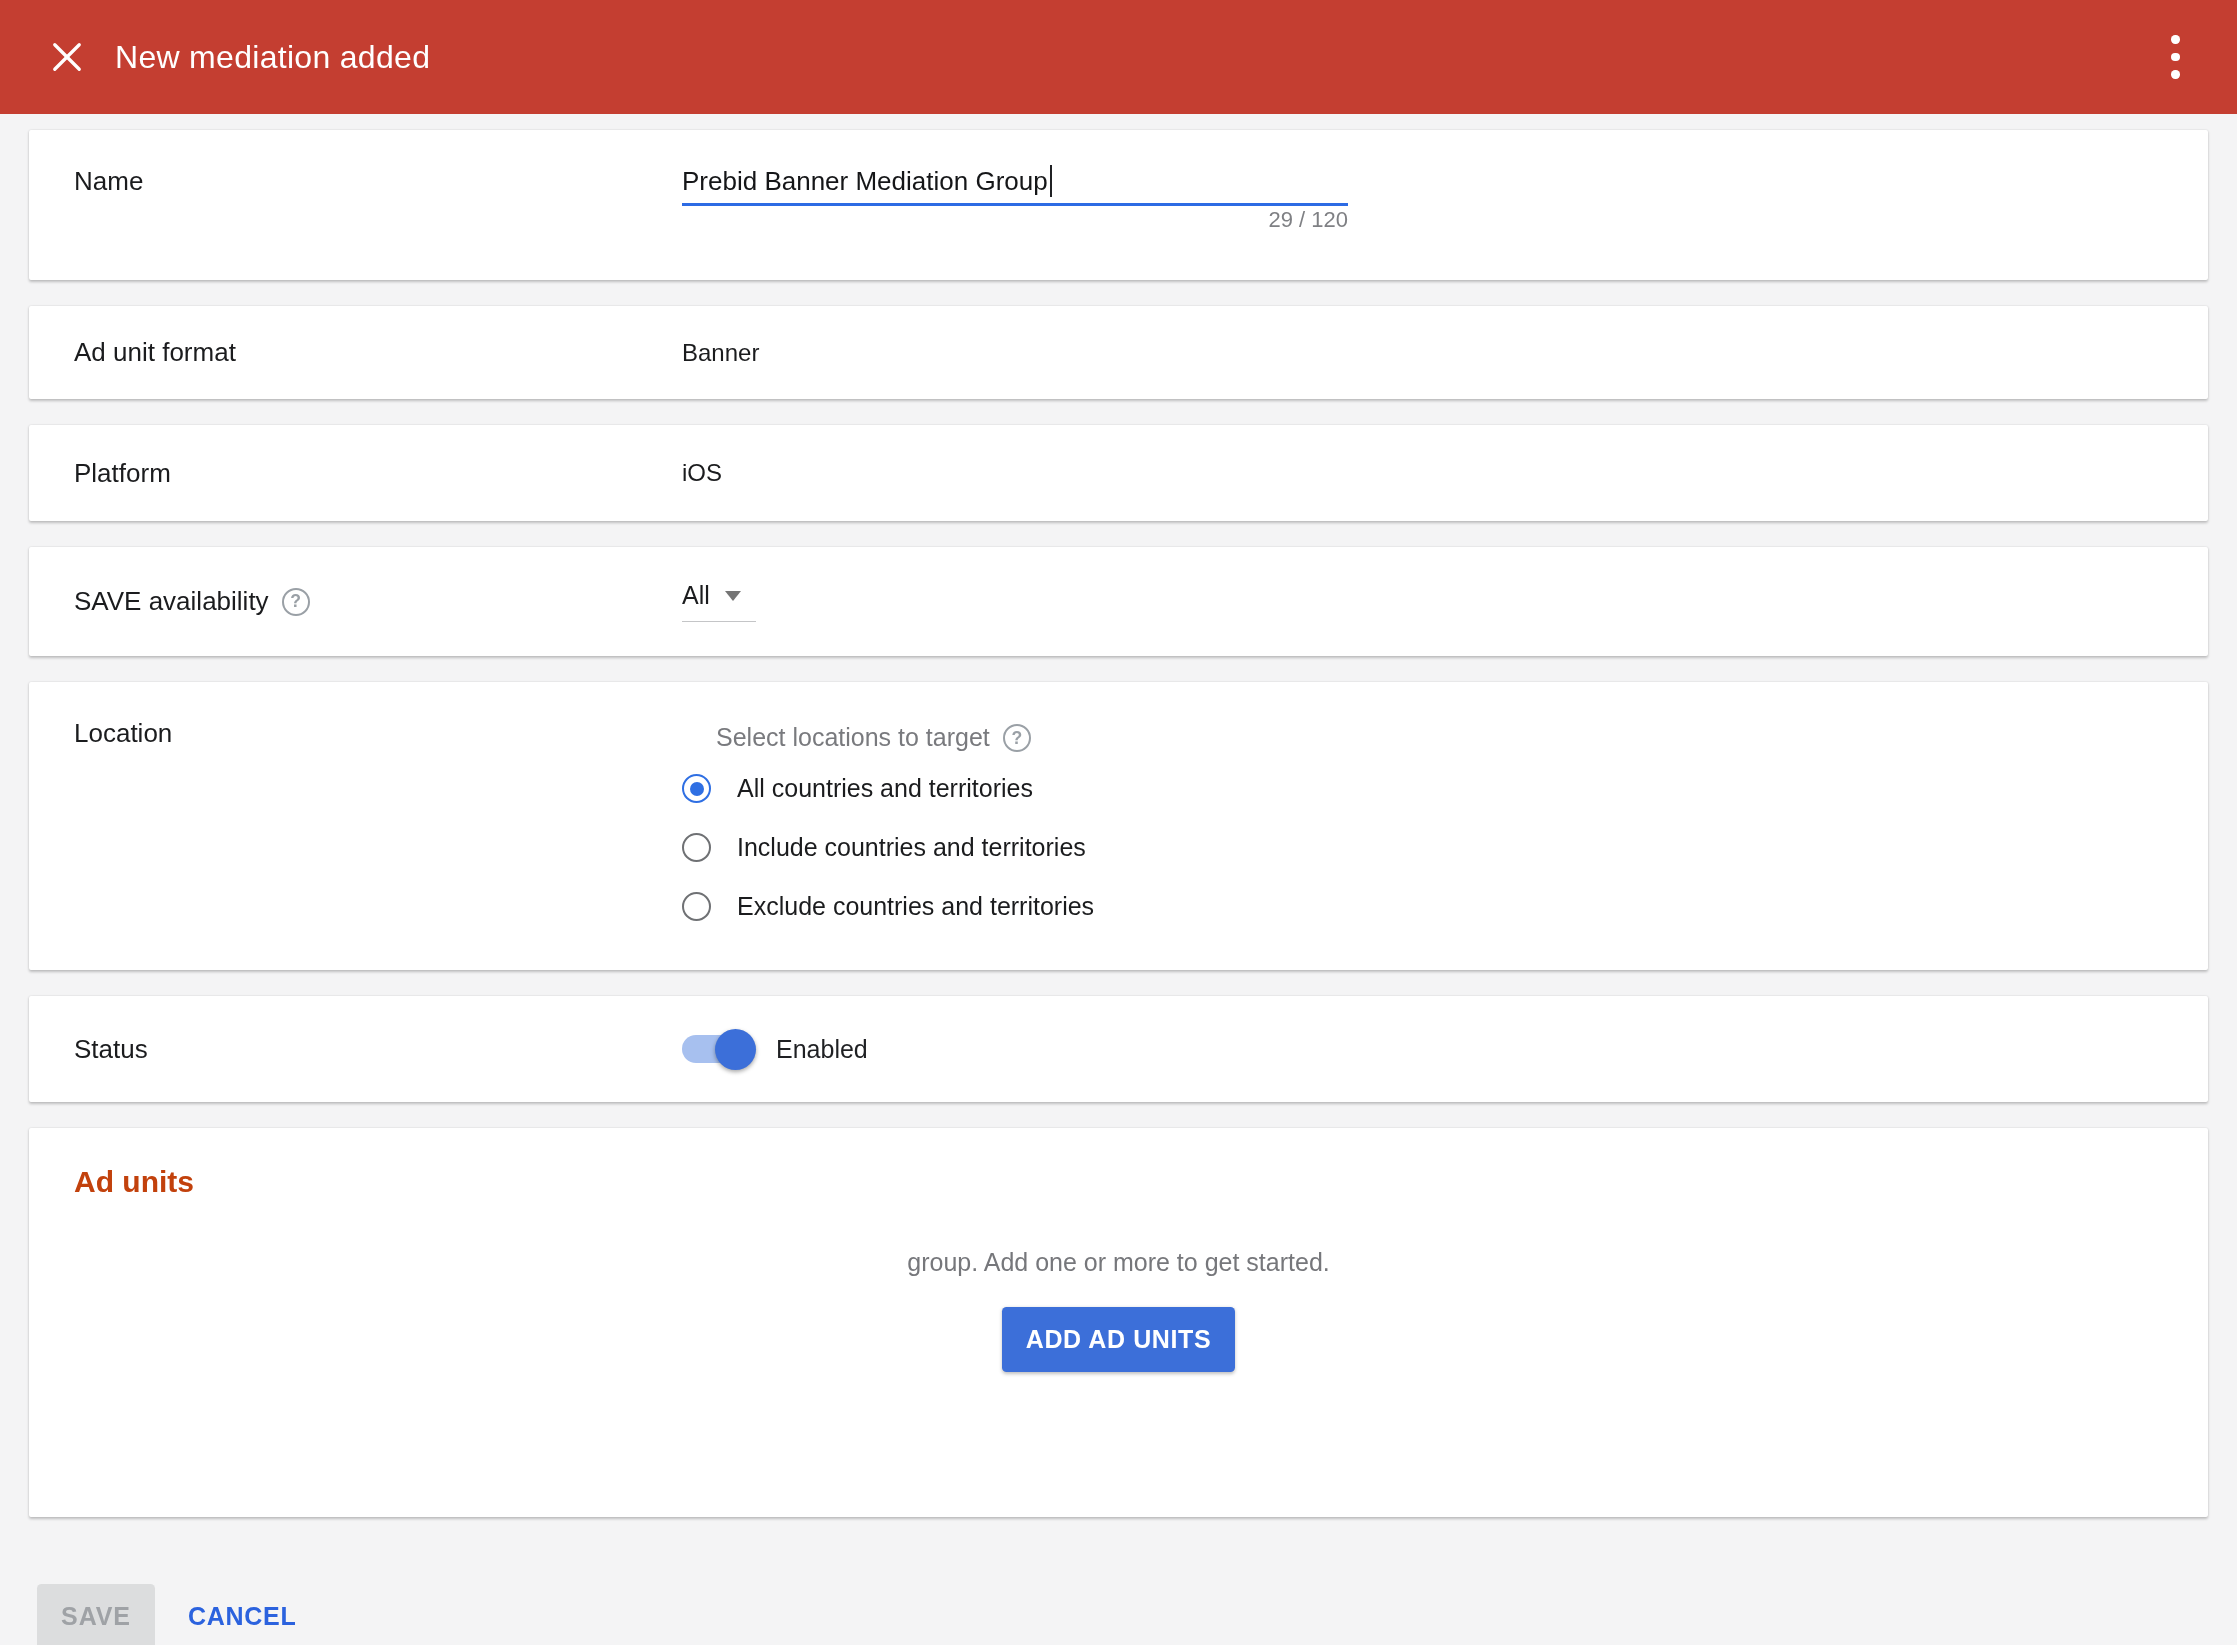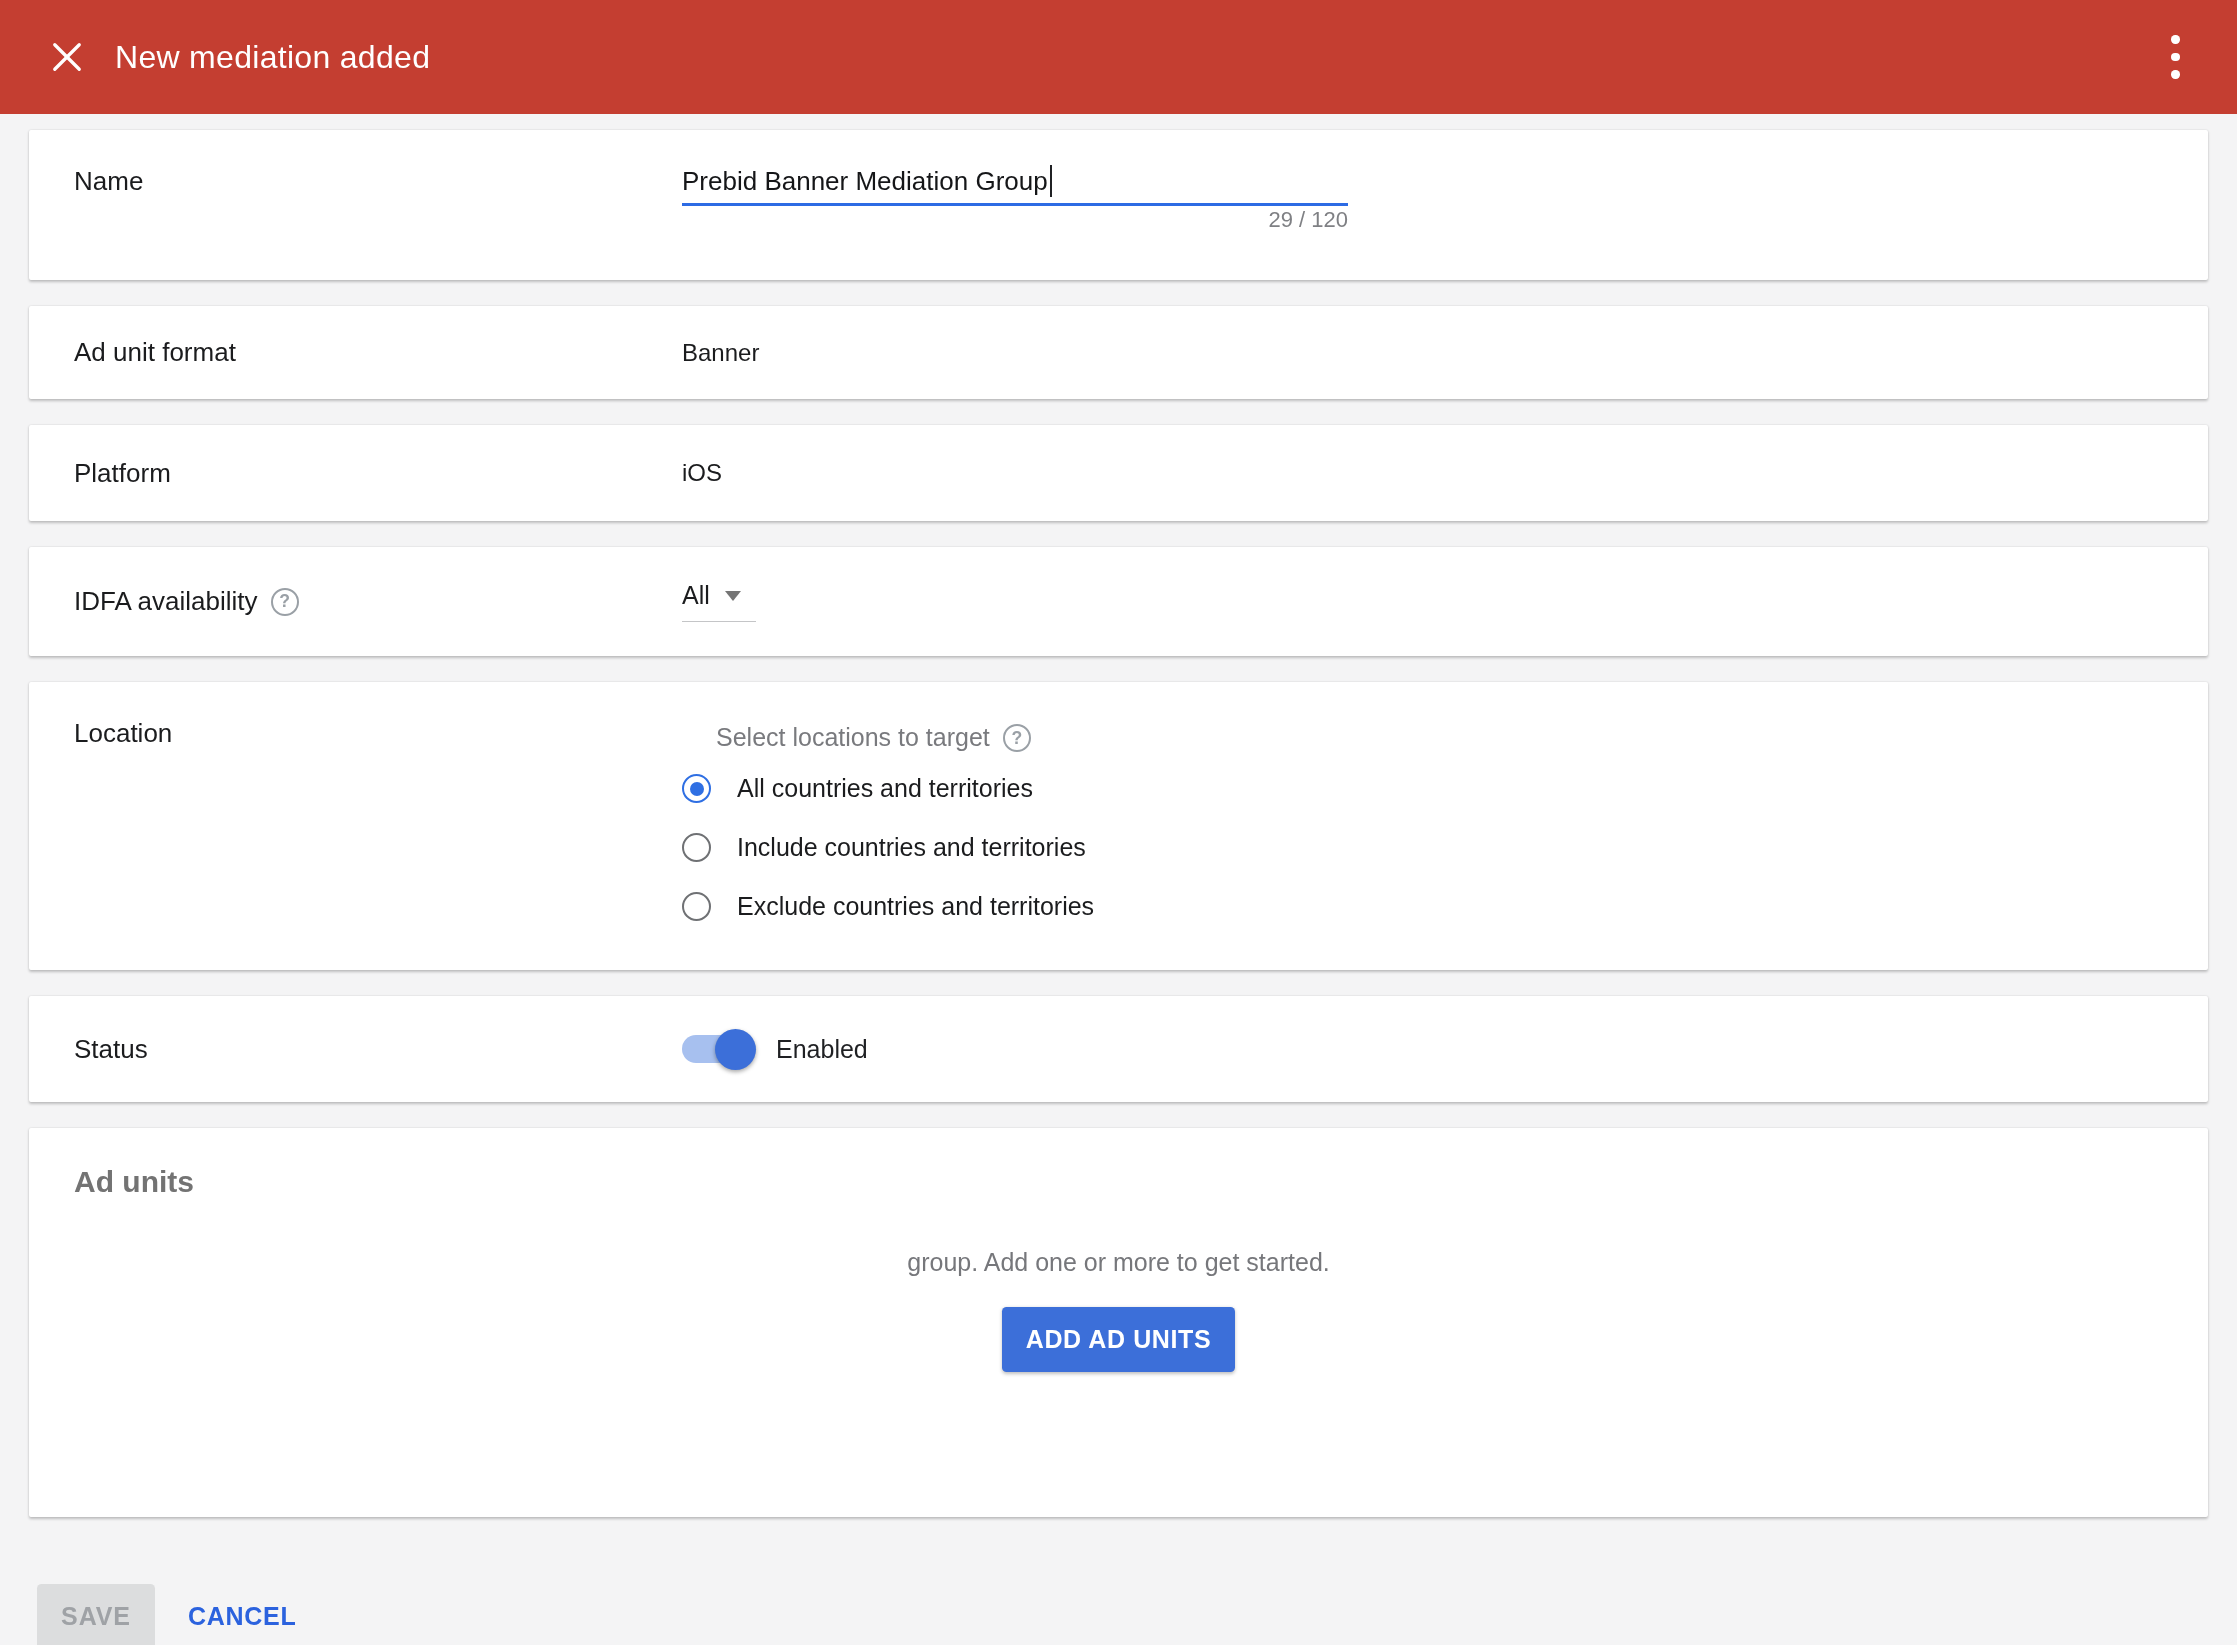--- a/index.html
+++ b/index.html
@@ -193,21 +193,21 @@
     right: -3.7px; top: -6.5px;
     width: 41px; height: 41px;
     border-radius: 50%;
     background: #3C6FD9;
     box-shadow: 0 1.9px 4.6px rgba(0,0,0,0.35);
   }
   .status-text { font-size: 25px; margin-left: 24px; }
 
   
   .card-adunits { height: 389px; padding: 37px 45px; }
-  .adunits-heading { font-size: 30px; font-weight: bold; color: #737373; }
+  .adunits-heading { font-size: 30px; font-weight: bold; color: #c2410c; }
   .adunits-empty { margin-top: 48px; text-align: center; }
   .empty-line { font-size: 25px; line-height: 30px; color: #76777B; }
   .add-units-btn {
     display: inline-block;
     margin-top: 30px;
     min-width: 206px;
     height: 65px;
     line-height: 65px;
     padding: 0 24px;
     background: #3C6FD9;
@@ -287,21 +287,21 @@
   <div class="row-value">Banner</div>
 </section>
 
 <section class="card row card-platform mt-gap">
   <div class="row-label">Platform</div>
   <div class="row-value">iOS</div>
 </section>
 
 <section class="card row card-idfa mt-gap">
   <div class="row-label">
-    <span>IDFA availability</span>
+    <span>SAVE availability</span>
     <span class="help-icon">?</span>
   </div>
   <div class="select-box">
     <span class="sel-val">All</span>
     <span class="dd-arrow"></span>
   </div>
 </section>
 
 <section class="card row card-location mt-gap">
   <div class="row-label">Location</div>

